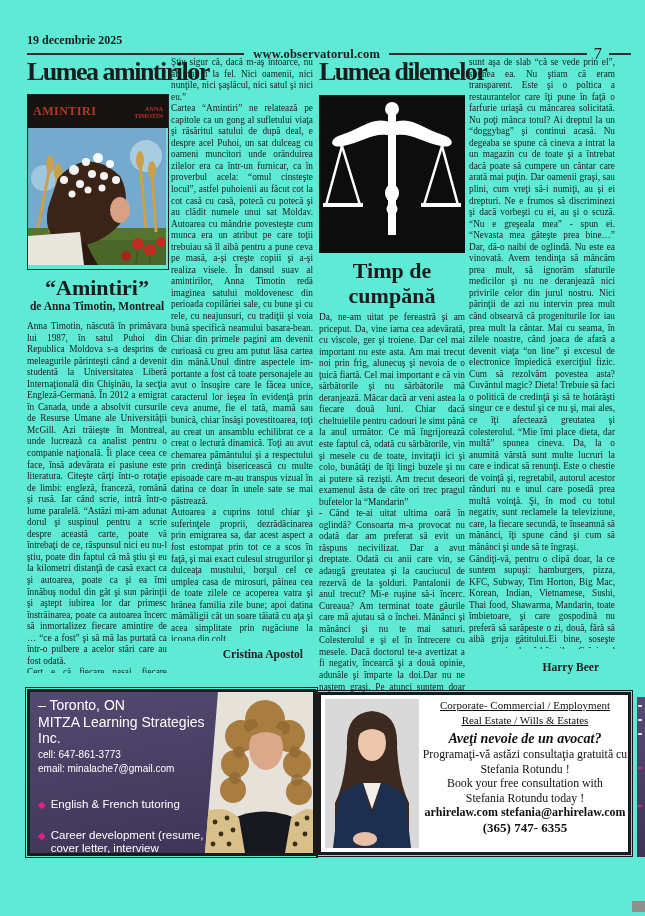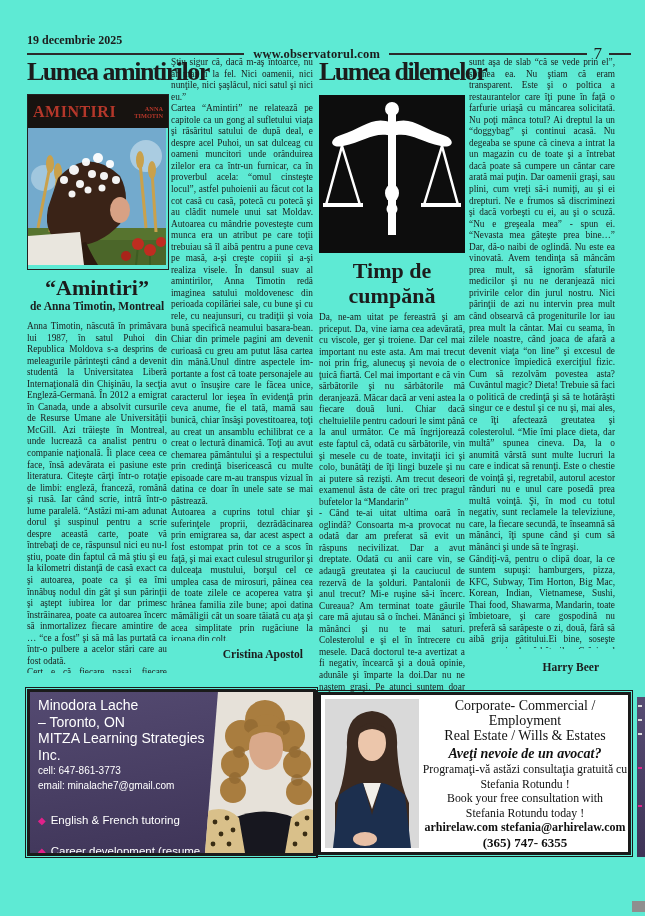--- a/index.html
+++ b/index.html
@@ -20,21 +20,21 @@
   .col-text{font-size:9.3px;line-height:11.55px;text-align:justify;overflow:hidden;}
   .col-text p{margin:0;}
   .section-head{font-size:26px;font-weight:bold;letter-spacing:-1.5px;text-align:center;
                 line-height:30px;white-space:nowrap;}
   .art-title{font-size:22px;font-weight:bold;text-align:center;line-height:25px;margin-top:5px;}
   .art-byline{font-size:11.5px;font-weight:bold;text-align:center;line-height:13px;}
   .signature{position:absolute;font-size:11.5px;font-weight:bold;text-align:right;}
   
   .cover{margin-top:7px;width:140px;border:1px solid #222;}
   .cover-band{background:#171310;height:33px;display:flex;align-items:center;justify-content:space-between;padding:0 5px;}
-  .cover-title{color:#b5372a;font-weight:bold;font-size:16px;letter-spacing:.5px;font-family:"Liberation Serif",serif;}
+  .cover-title{color:#b5372a;font-weight:bold;font-size:12px;letter-spacing:.5px;font-family:"Liberation Serif",serif;}
   .cover-author{color:#b5372a;font-size:6.3px;text-align:right;line-height:7px;font-weight:bold;}
   
   .scales-box{margin:8px auto 0;width:146px;height:158px;background:#0d0d0d;}
   
   .ad{position:absolute;border:3px solid #1a1a1a;outline:1px solid #1a1a1a;outline-offset:1px;box-sizing:border-box;}
   
   #ad-left{left:27px;top:689px;width:289px;height:167px;background:linear-gradient(170deg,#544a71,#3d3356);overflow:hidden;}
   #ad-left .photo{position:absolute;right:0;top:0;width:108px;height:100%;
       clip-path:polygon(12% 0,100% 0,100% 100%,0 100%);}
   #ad-left .txt{position:absolute;left:8px;top:5px;width:175px;color:#fff;
@@ -42,21 +42,21 @@
   .mina-name{font-size:14px;line-height:16.5px;}
   .mina-contact{font-size:10px;line-height:12.5px;margin-top:2px;}
   .svc{display:flex;gap:5px;font-size:11.5px;line-height:13px;align-items:flex-start;}
   .svc .blt{color:#e0218a;font-size:10px;line-height:13px;}
   .svc1{margin-top:22px;} .svc2{margin-top:18px;}
   
   #ad-right{left:318px;top:692px;width:313px;height:163px;background:#fff;}
   #ad-right .photo{position:absolute;left:4px;top:4px;width:94px;height:149px;}
   #ad-right .txt{position:absolute;left:100px;top:3px;width:208px;text-align:center;color:#101010;}
   .law-title{font-size:27px;font-weight:bold;color:#17315e;line-height:29px;letter-spacing:.5px;}
-  .law-line{font-size:14px;line-height:15px;}
+  .law-line{font-size:11px;line-height:15px;text-decoration:underline;}
   .law-q{font-size:14px;font-weight:bold;font-style:italic;line-height:17px;margin-top:2px;}
   .law-small{font-size:11.8px;line-height:14.5px;}
   .law-contact{font-size:12px;font-weight:bold;line-height:15px;}
   .law-phone{font-size:13px;font-weight:bold;line-height:16px;}
   
   #sliver{position:absolute;right:0;top:697px;width:8px;height:160px;background:linear-gradient(#564c73,#3d3356);}
   #sliver i{position:absolute;left:1px;width:4px;height:2px;background:#ddd;}
   #sliver .p{background:#e0218a;}
   #corner-block{position:absolute;left:632px;top:901px;width:13px;height:11px;background:#8f8f8f;}
 </style>
@@ -218,21 +218,20 @@
             <circle cx="8" cy="152" r="2.4"></circle>
             <circle cx="24" cy="152" r="2.4"></circle>
           <circle cx="92" cy="132" r="2.4"></circle>
             <circle cx="100" cy="142" r="2.4"></circle>
             <circle cx="90" cy="152" r="2.4"></circle>
           <circle cx="102" cy="126" r="2.4"></circle>
         </g>
       </svg>
     </div>
     <div class="txt">
-      <div class="mina-name">Minodora Lache</div>
       <div class="mina-name">– Toronto, ON</div>
       <div class="mina-name">MITZA Learning Strategies Inc.</div>
       <div class="mina-contact">cell: 647-861-3773</div>
       <div class="mina-contact">email: minalache7@gmail.com</div>
       <div class="svc svc1">
         <span class="blt">◆</span>
         <span>English &amp; French tutoring</span>
       </div>
       <div class="svc svc2">
         <span class="blt">◆</span>

